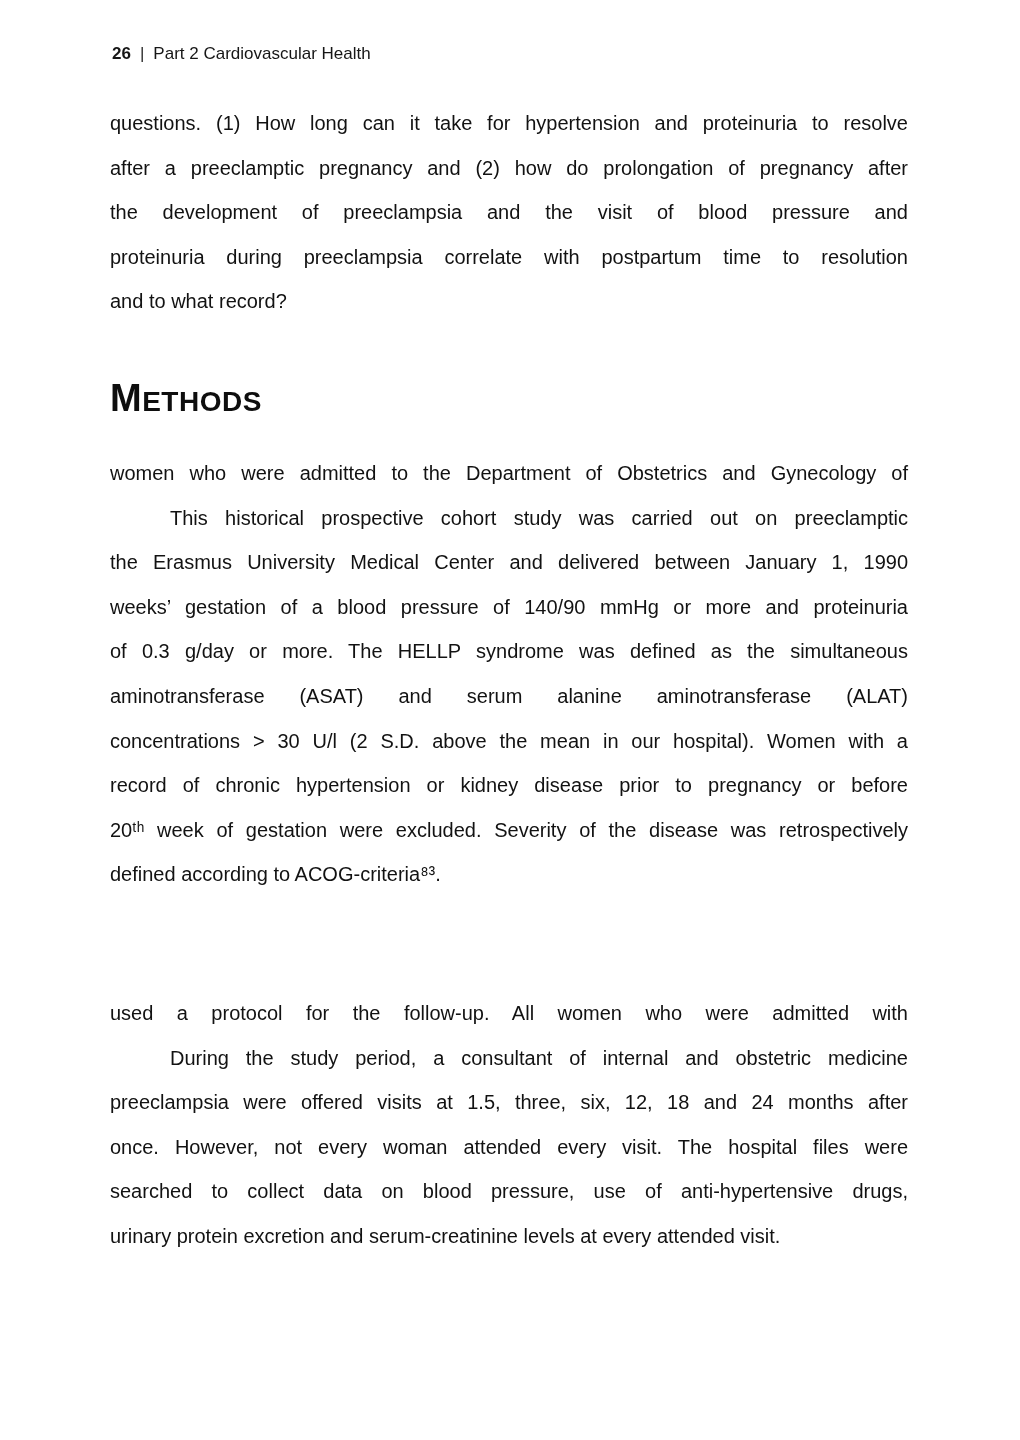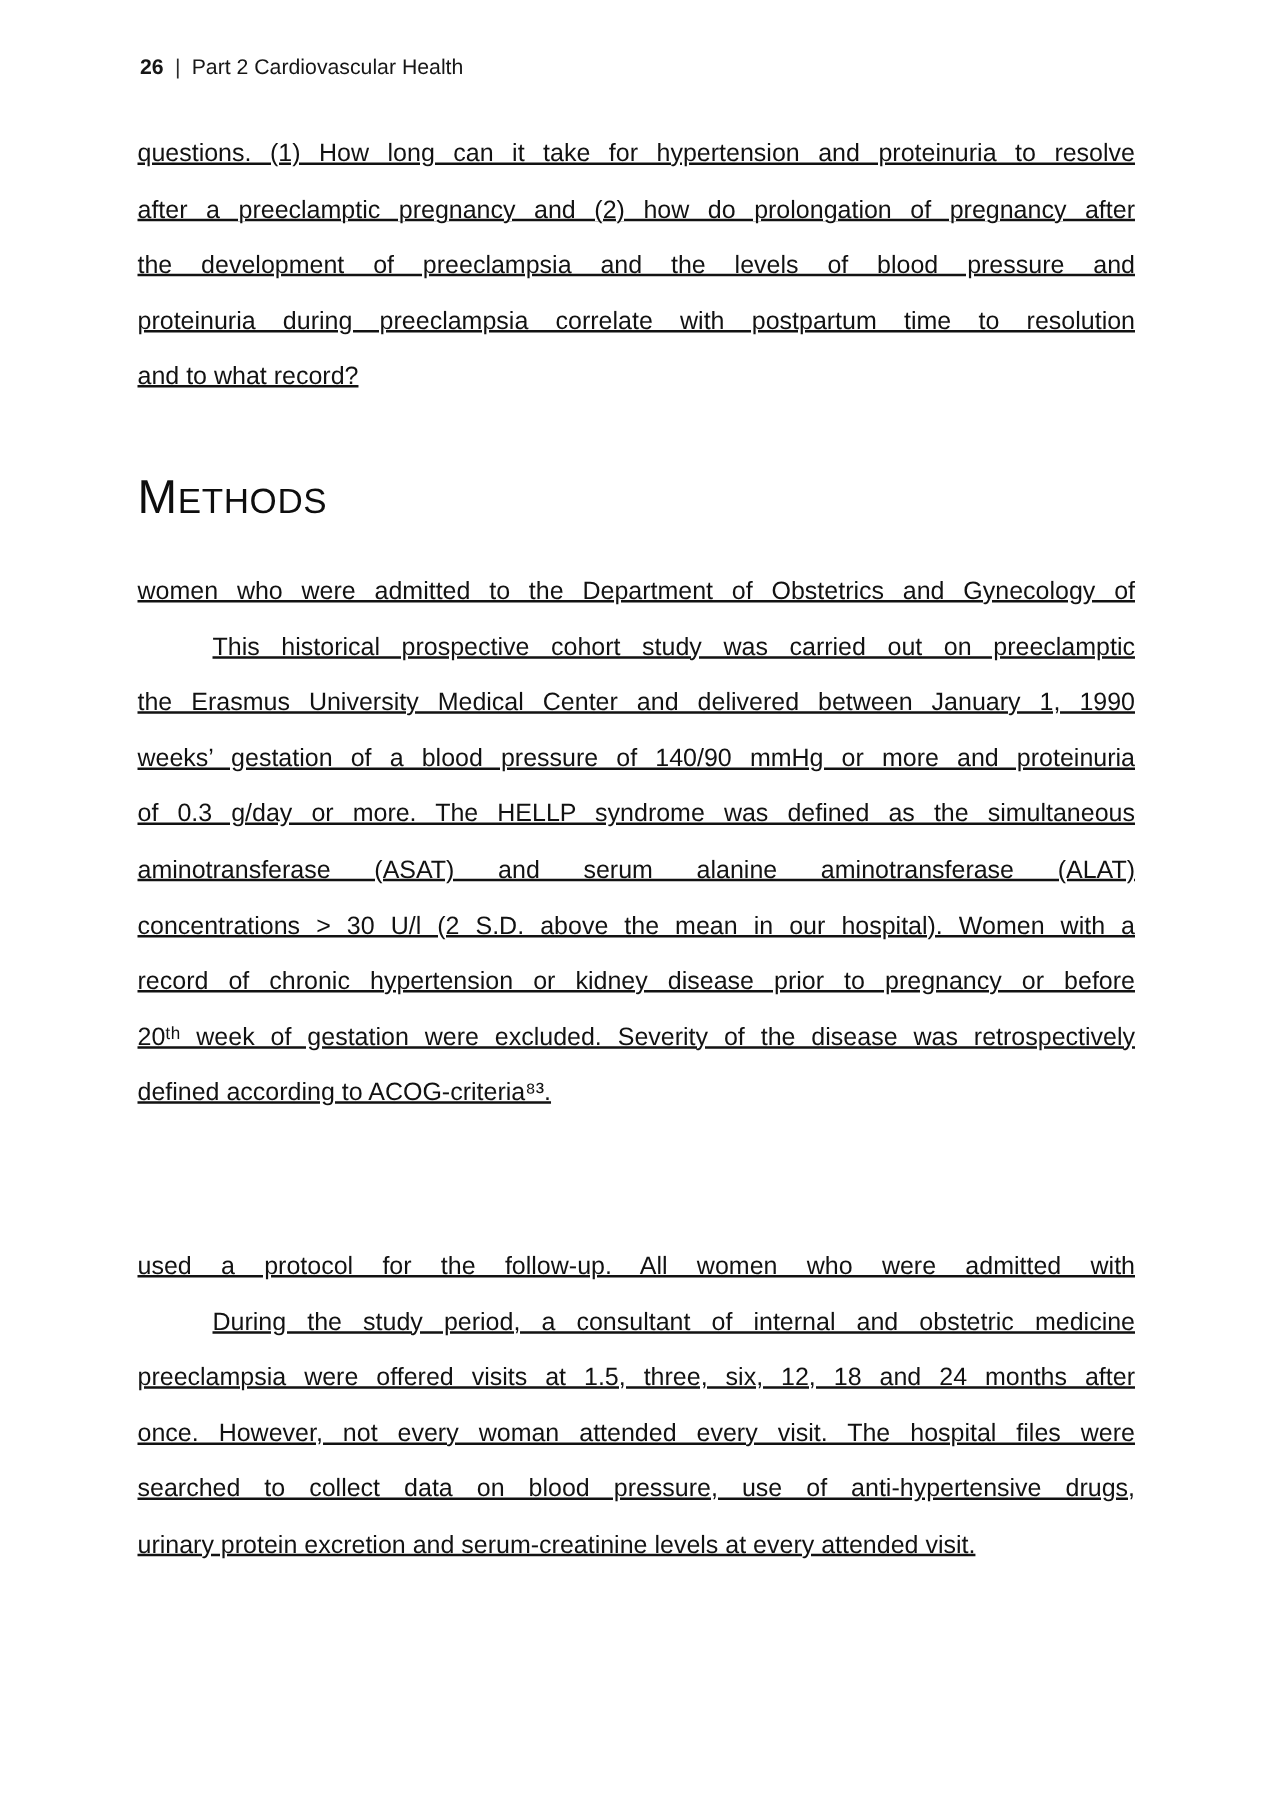--- a/index.html
+++ b/index.html
@@ -32,51 +32,50 @@
     position: absolute;
     left: 110px;
     right: 112px;
   }
   .tline {
     font-size: 20px;
     line-height: 44.6px;
     text-align: justify;
     text-align-last: justify;
     color: #121212;
-    text-decoration: underline;
   }
   .tline.last { text-align-last: left; }
   .tline.first-indent { text-indent: 60px; }
   #intro-block   { top: 101px; }
   #methods-heading-block { top: 374px; }
   #methods-p1-block { top: 451px; }
   #methods-p2-block { top: 991px; }
   .section-heading {
     margin: 0;
-    font-weight: 400;
+    font-weight: 700;
     color: #0e0e0e;
     letter-spacing: 0.5px;
     line-height: 48px;
   }
   .section-heading .initial { font-size: 38px; }
   .section-heading .rest { font-size: 28px; }
 </style>
 </head>
 <body>
 
 <div class="page">
 
   <div class="running-header">
     <span class="pagenum">26</span><span class="sep">|</span><span>Part 2 Cardiovascular Health</span>
   </div>
 
   <div class="block" id="intro-block">
     <div class="tline">questions. (1) How long can it take for hypertension and proteinuria to resolve</div>
     <div class="tline">after a preeclamptic pregnancy and (2) how do prolongation of pregnancy after</div>
-    <div class="tline">the development of preeclampsia and the levels of blood pressure and</div>
+    <div class="tline">the development of preeclampsia and the visit of blood pressure and</div>
     <div class="tline">proteinuria during preeclampsia correlate with postpartum time to resolution</div>
     <div class="tline last">and to what record?</div>
   </div>
 
   <div class="block" id="methods-heading-block">
     <h1 class="section-heading"><span class="initial">M</span><span class="rest">ETHODS</span></h1>
   </div>
 
   <div class="block" id="methods-p1-block">
     <div class="tline">women who were admitted to the Department of Obstetrics and Gynecology of</div>

